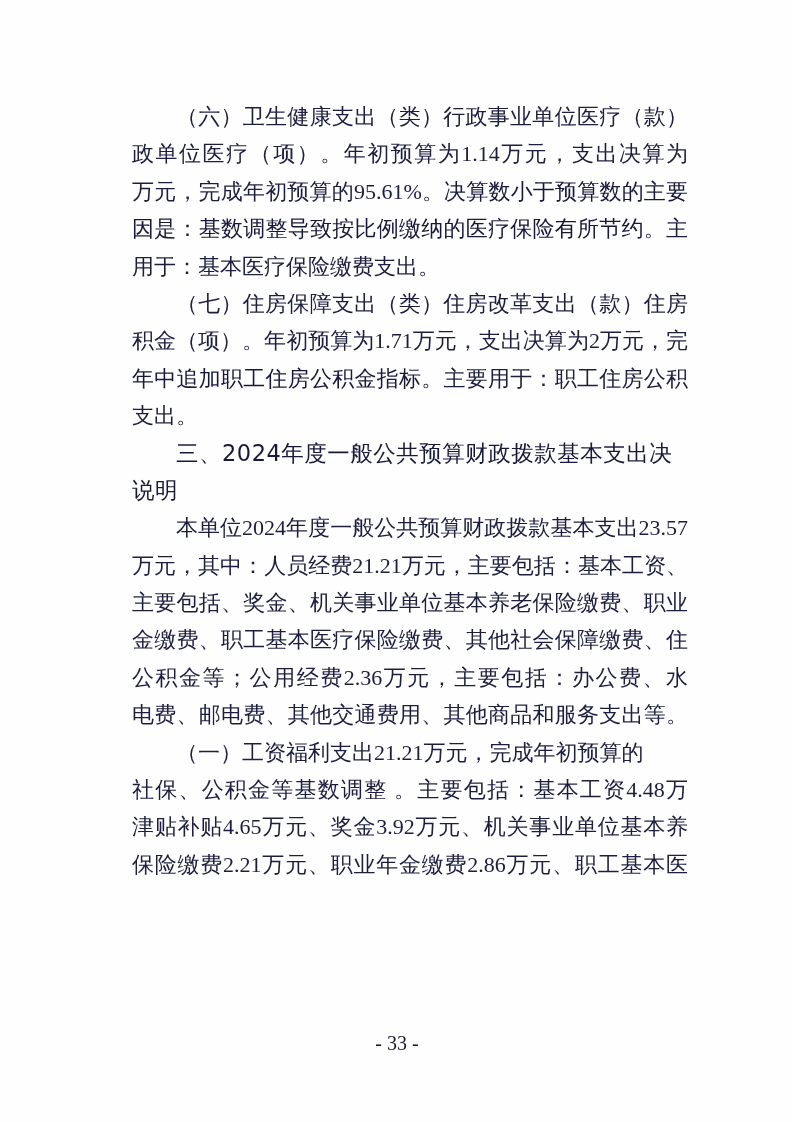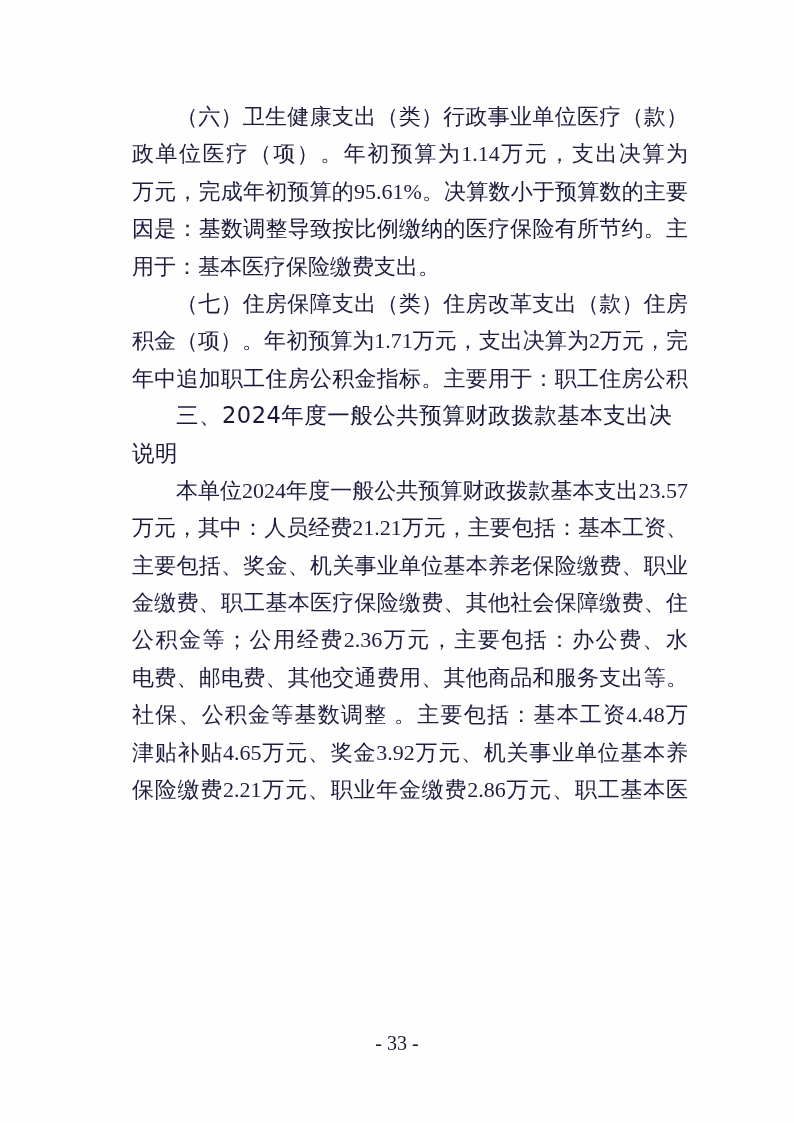--- a/index.html
+++ b/index.html
@@ -66,26 +66,28 @@
   <div class="content">
 
   <div class="line indent justify"><span class="seg">（六）卫生健康支出（类）行政事业单位医疗（款）行</span></div>
       <div class="line justify"><span class="seg">政单位医疗（项）。年初预算为1.14万元，支出决算为1.09</span></div>
       <div class="line justify"><span class="seg">万元，完成年初预算的95.61%。</span><span class="seg-bold">决算数小于预算数的主要原</span></div>
       <div class="line justify"><span class="seg-bold">因是：基数调整导致按比例缴纳的医疗保险有所节约。</span><span class="seg">主要</span></div>
       <div class="line"><span class="seg">用于：基本医疗保险缴费支出。</span></div>
       <div class="line indent justify"><span class="seg">（七）住房保障支出（类）住房改革支出（款）住房公</span></div>
       <div class="line justify"><span class="seg">积金（项）。年初预算为1.71万元，支出决算为2万元，完</span></div>
       <div class="line justify"><span class="seg-bold">年中追加职工住房公积金指标。</span><span class="seg">主要用于：职工住房公积金</span></div>
+      <div class="line"><span class="seg">支出。</span></div>
       <div class="line indent heading"><span class="seg-bold">三、2024年度一般公共预算财政拨款基本支出决算情况</span></div>
       <div class="line heading"><span class="seg-bold">说明</span></div>
       <div class="line indent justify"><span class="seg">本单位2024年度一般公共预算财政拨款基本支出23.57</span></div>
       <div class="line justify"><span class="seg">万元，其中：人员经费21.21万元，主要包括：基本工资、</span></div>
       <div class="line justify"><span class="seg">主要包括、奖金、机关事业单位基本养老保险缴费、职业年</span></div>
       <div class="line justify"><span class="seg">金缴费、职工基本医疗保险缴费、其他社会保障缴费、住房</span></div>
       <div class="line justify"><span class="seg">公积金等；公用经费2.36万元，主要包括：办公费、水费、</span></div>
       <div class="line justify"><span class="seg">电费、邮电费、其他交通费用、其他商品和服务支出等。支</span></div>
+      <div class="line indent"><span class="seg">（一）工资福利支出21.21万元，完成年初预算的</span></div>
       <div class="line justify"><span class="seg">社保、公积金等基数调整 。主要包括：基本工资4.48万元、</span></div>
       <div class="line justify"><span class="seg">津贴补贴4.65万元、奖金3.92万元、机关事业单位基本养老</span></div>
       <div class="line justify"><span class="seg">保险缴费2.21万元、职业年金缴费2.86万元、职工基本医疗</span></div>
     </div>
   <div class="page-number">- 33 -</div>
 </div>
 
 </body></html>

